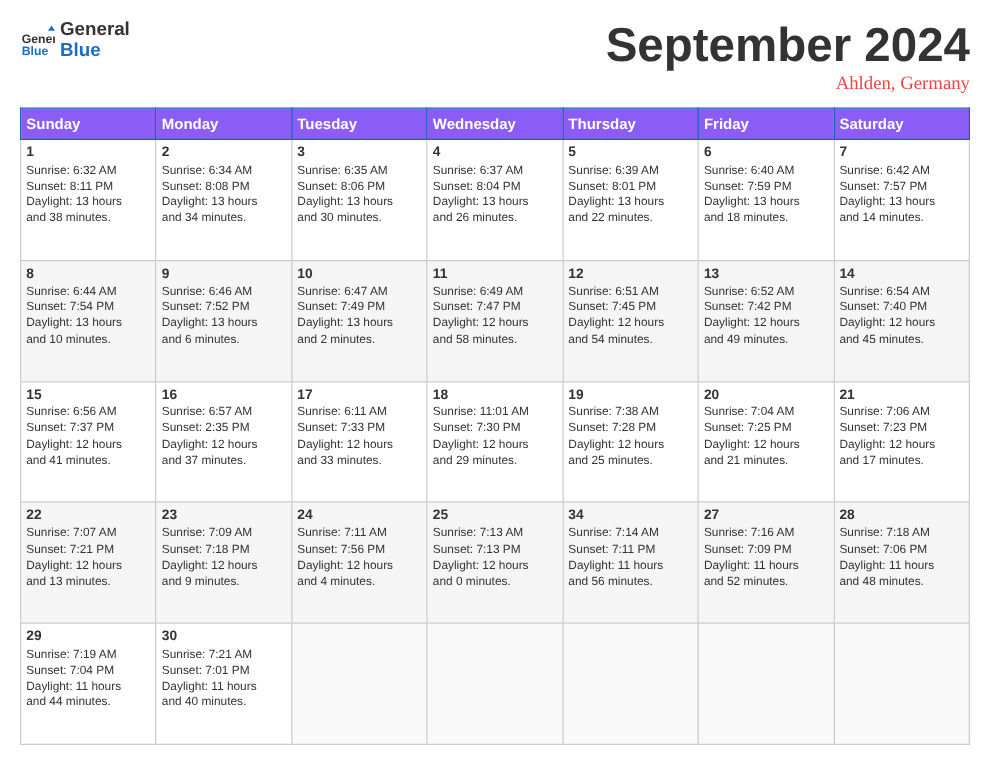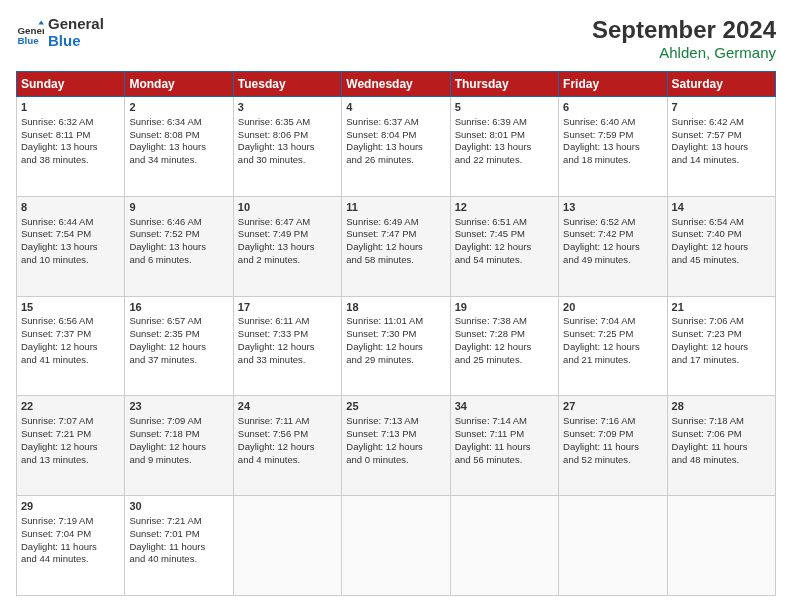--- a/index.html
+++ b/index.html
@@ -29,38 +29,39 @@
     }
     .logo-icon {
       width: 28px;
       height: 28px;
       margin-right: 4px;
     }
     .title-block {
       text-align: right;
     }
     .month-title {
-      font-size: 24px;
+      font-size: 38px;
       font-weight: bold;
       color: #333;
       text-align: right;
     }
     .location-title {
       font-size: 15px;
-      color: #15803d;
+      color: #ef4444;
+      font-family: Liberation Serif, serif;
     }
     .calendar {
       flex: 1;
       border: 1px solid #ccc;
       border-collapse: collapse;
       width: 100%;
       table-layout: fixed;
     }
     .calendar th {
-      background: #b91c1c;
+      background: #8b5cf6;
       color: #fff;
       font-size: 12px;
       font-weight: bold;
       padding: 5px 4px;
       text-align: left;
       border: 1px solid #1565b0;
     }
     .calendar td {
       border: 1px solid #ccc;
       vertical-align: top;

